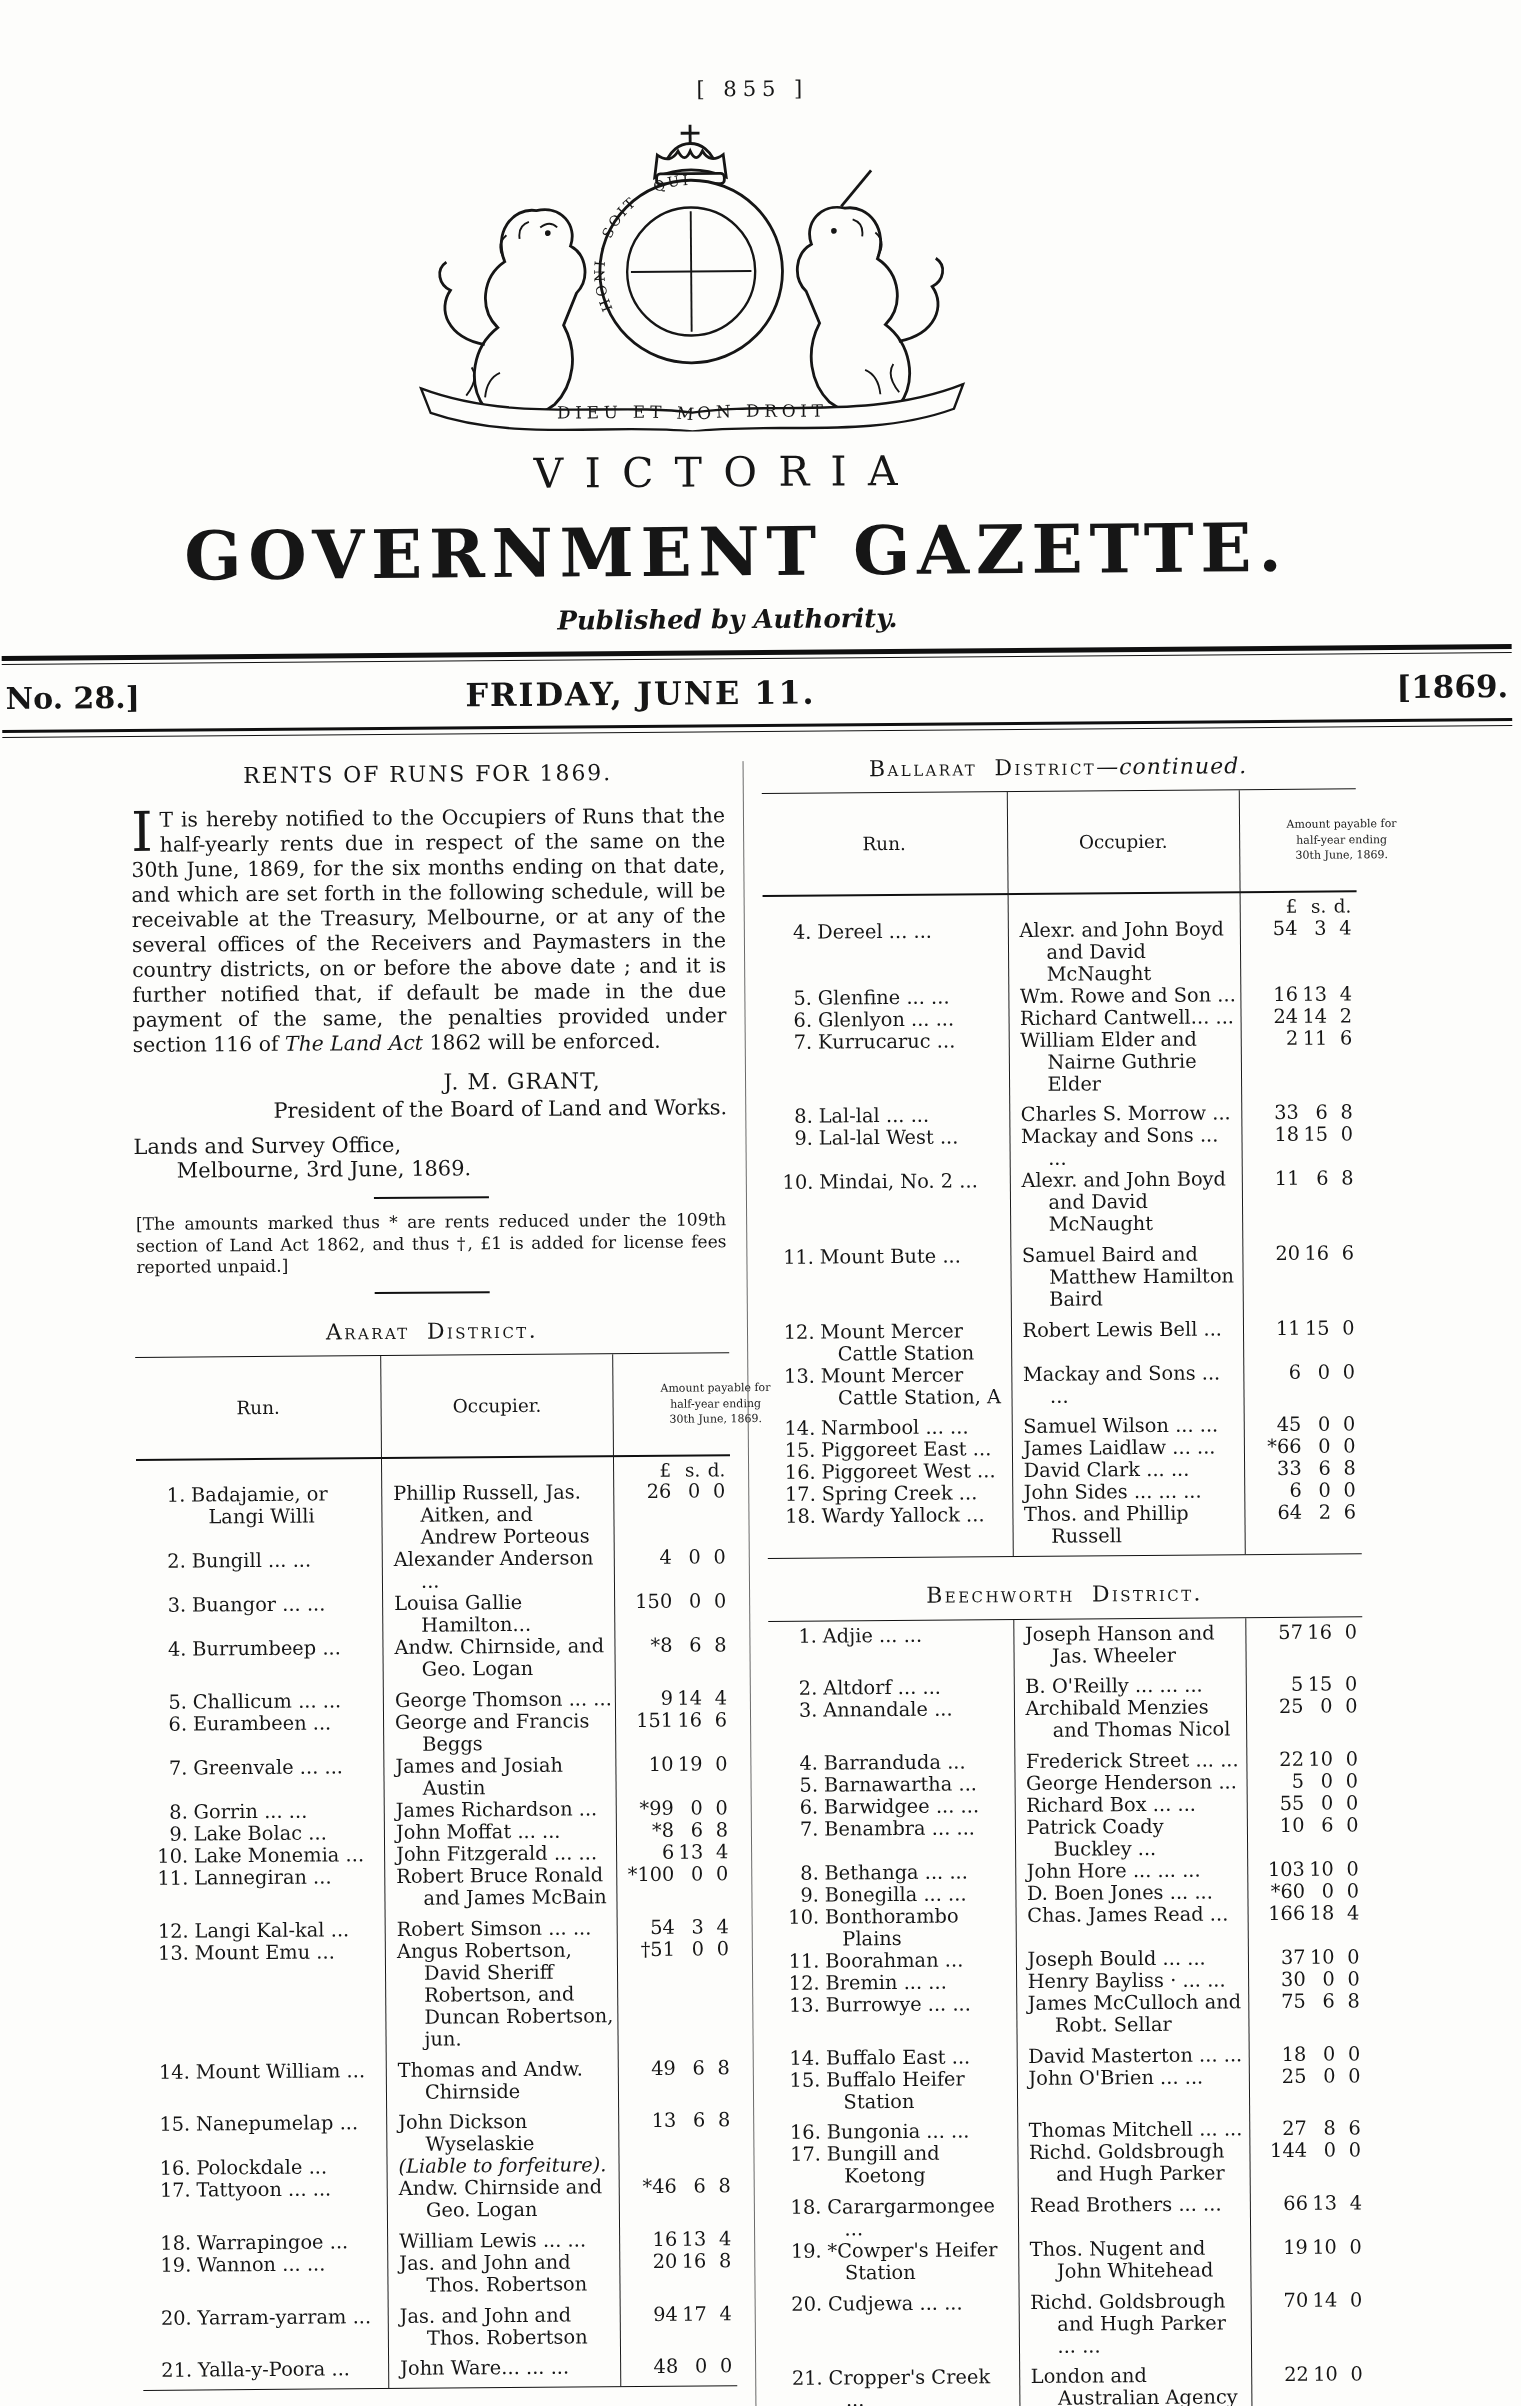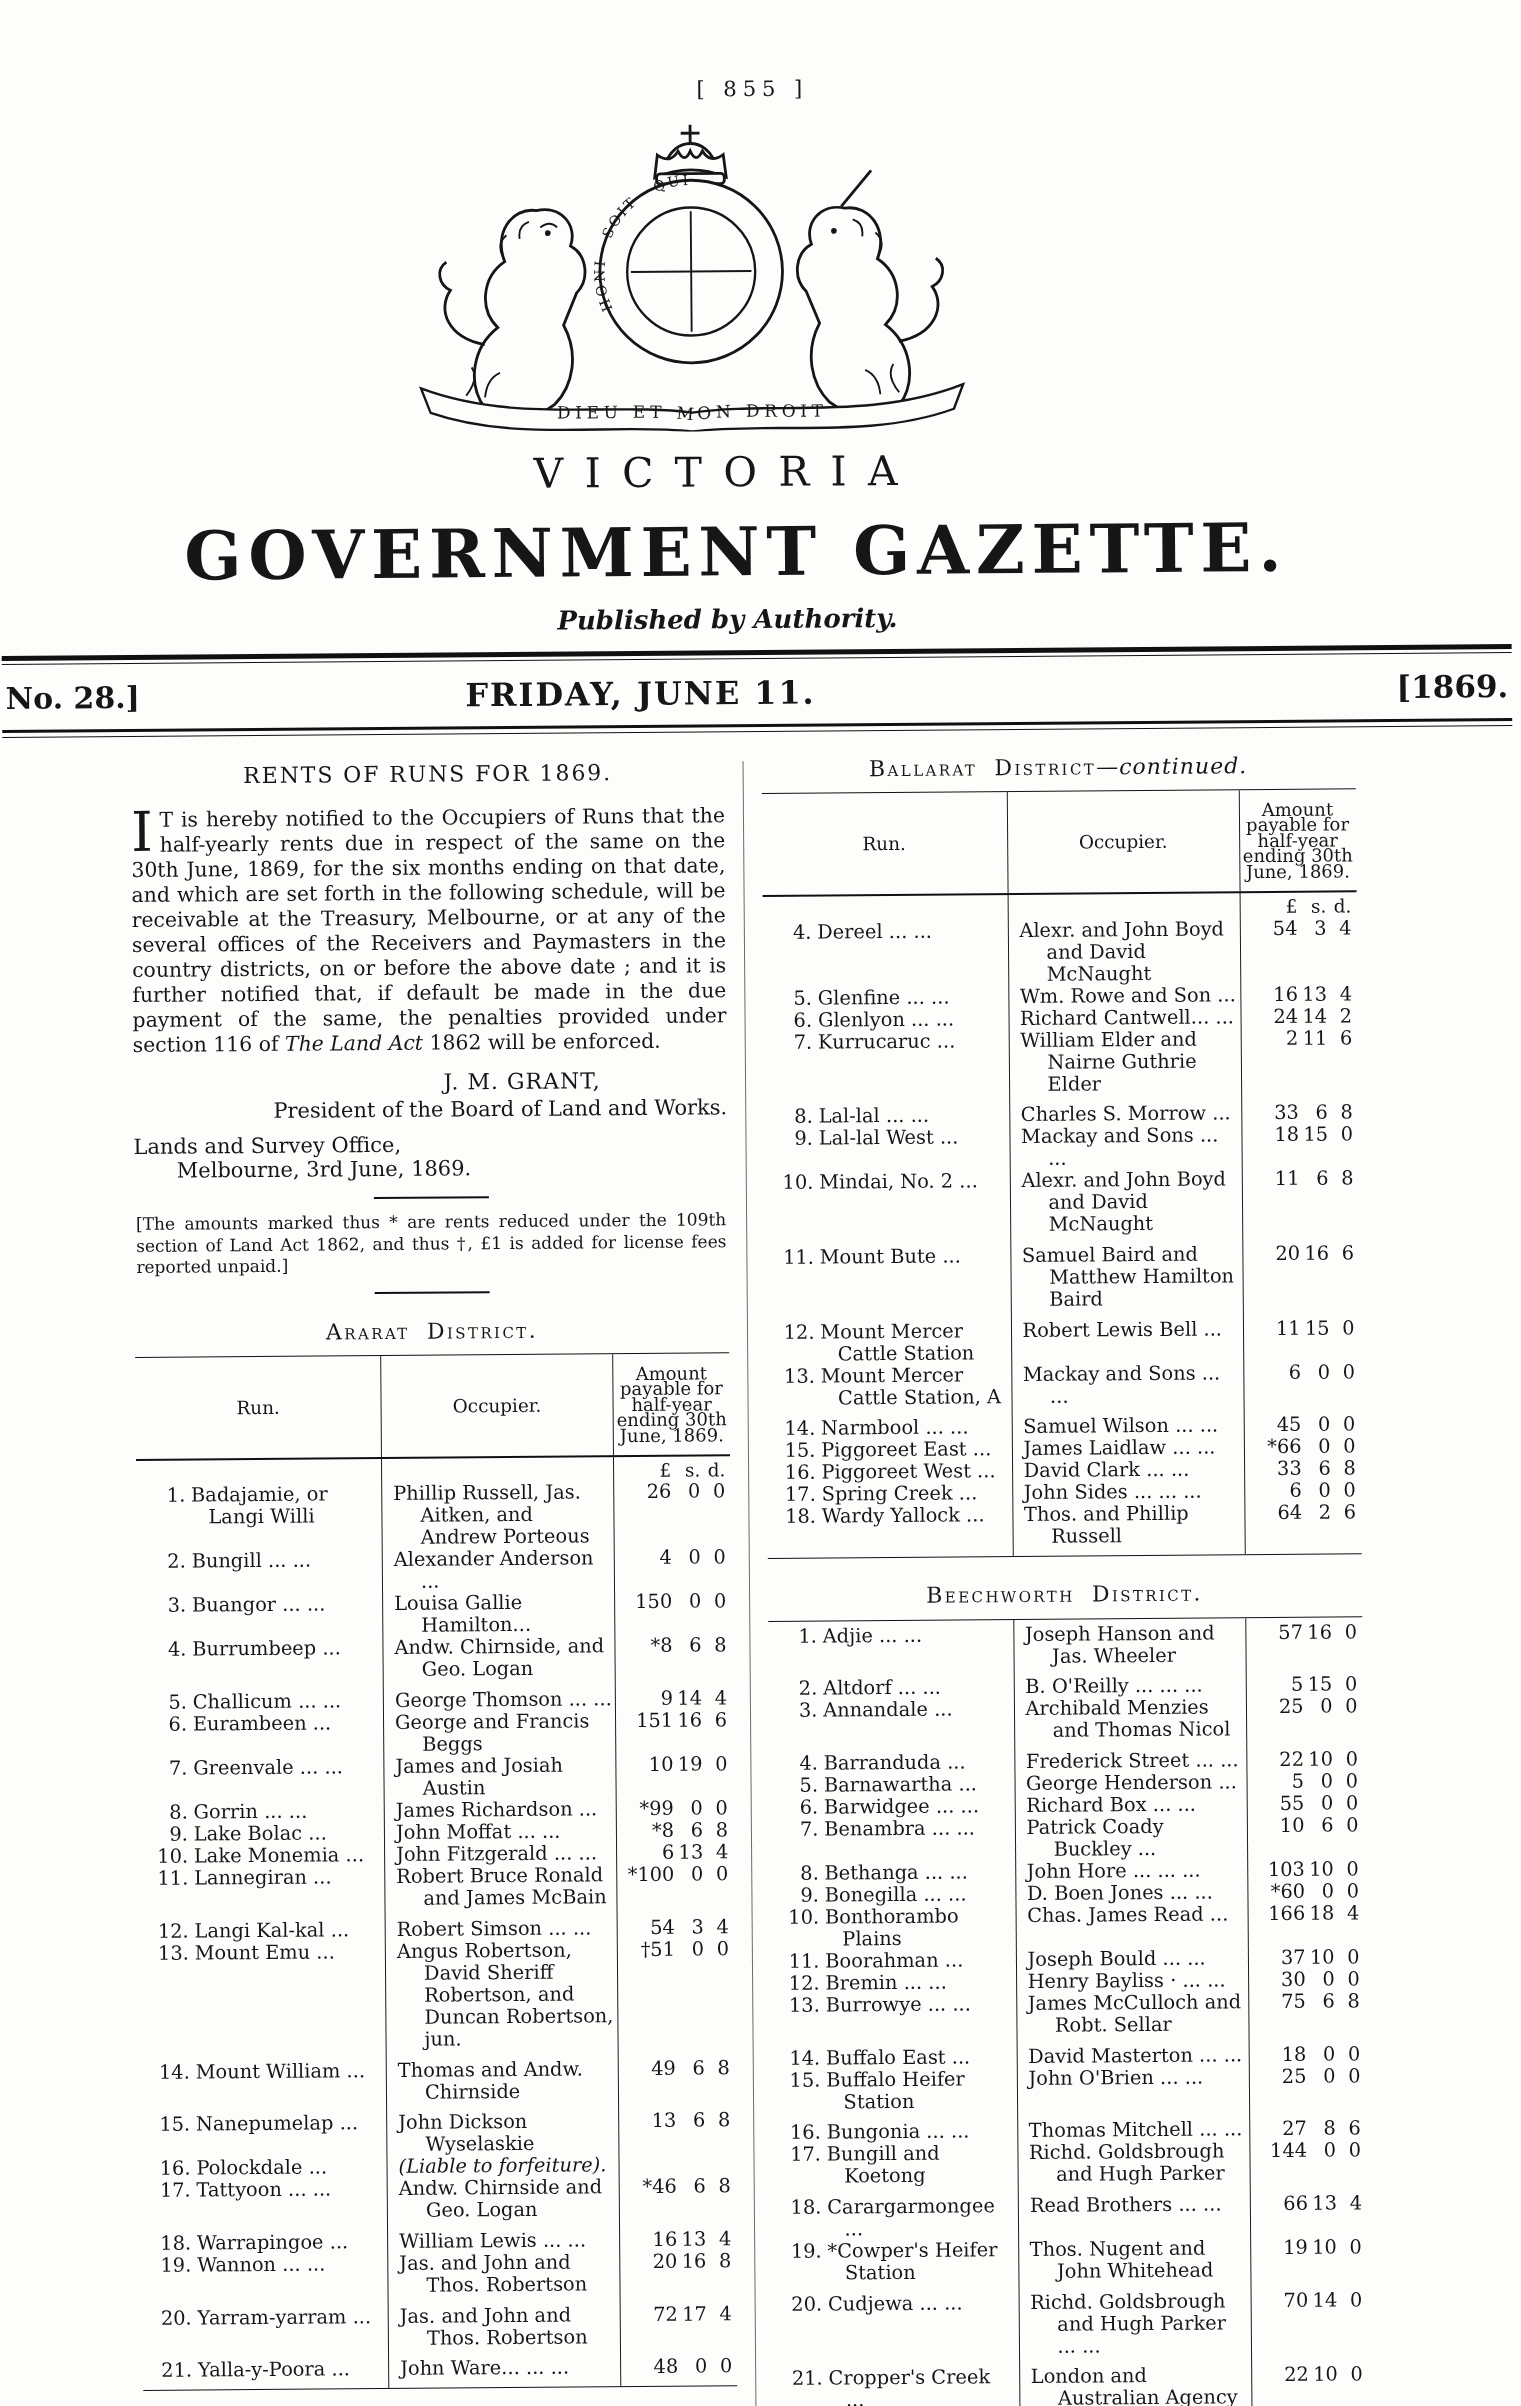--- a/index.html
+++ b/index.html
@@ -47,21 +47,21 @@
   .dh-suffix{font-variant:normal;font-style:italic;letter-spacing:1px;word-spacing:1.9px;}
   #right-tables .district:first-child .district-heading{margin-top:1.9px;}
   .rtable{position:relative;border-top:1.9px solid #101010;border-bottom:1.7px solid #101010;}
   .vline{position:absolute;top:0;bottom:0;width:0;border-left:1.5px solid #1c1c1c;}
   .vline-1{left:245px;}
   .vline-2{left:477px;}
   .thead{display:flex;align-items:center;min-height:101px;border-bottom:2.4px solid #101010;}
   .th{text-align:center;font-size:18.4px;}
   .th-run{flex:0 0 245px;}
   .th-occ{flex:0 0 233px;}
-  .th-amt{flex:0 0 116px;font-size:18px;line-height:15.5px;padding:3.9px 2.9px;box-sizing:border-box;}
+  .th-amt{flex:0 0 116px;font-size:11px;line-height:15.5px;padding:3.9px 2.9px;box-sizing:border-box;margin-left:44px;}
   .tbody{padding:3.9px 0 7.8px;}
   .trow{display:flex;align-items:flex-start;font-size:19.4px;line-height:22px;}
   .trow.gap{margin-top:8.7px;}
   .currency-row{font-size:18.4px;line-height:20.4px;}
   .cell-run{flex:0 0 245px;box-sizing:border-box;padding-left:72px;padding-right:5.8px;text-indent:-58px;}
   .num{display:inline-block;width:35px;text-align:right;margin-right:5.8px;text-indent:0;}
   .cell-occ{flex:0 0 233px;box-sizing:border-box;padding-left:39px;padding-right:3.9px;text-indent:-27px;}
   .occnote{font-style:italic;}
   .cell-amt{flex:0 0 116px;box-sizing:border-box;white-space:nowrap;padding-right:4.9px;text-align:right;}
   .amt-l{display:inline-block;width:52px;text-align:right;}
@@ -285,21 +285,21 @@
                     <span class="cell-amt"><span class="amt-l">16</span><span class="amt-s">13</span><span class="amt-d">4</span></span>
                   </div>
                   <div class="trow">
                     <span class="cell-run"><span class="num">19.</span><span class="runname">Wannon  ...      ...</span></span>
                     <span class="cell-occ"><span class="occname">Jas. and John and Thos. Robertson</span></span>
                     <span class="cell-amt"><span class="amt-l">20</span><span class="amt-s">16</span><span class="amt-d">8</span></span>
                   </div>
                   <div class="trow gap">
                     <span class="cell-run"><span class="num">20.</span><span class="runname">Yarram-yarram  ...</span></span>
                     <span class="cell-occ"><span class="occname">Jas. and John and Thos. Robertson</span></span>
-                    <span class="cell-amt"><span class="amt-l">72</span><span class="amt-s">17</span><span class="amt-d">4</span></span>
+                    <span class="cell-amt"><span class="amt-l">94</span><span class="amt-s">17</span><span class="amt-d">4</span></span>
                   </div>
                   <div class="trow gap">
                     <span class="cell-run"><span class="num">21.</span><span class="runname">Yalla-y-Poora    ...</span></span>
                     <span class="cell-occ"><span class="occname">John Ware...      ...      ...</span></span>
                     <span class="cell-amt"><span class="amt-l">48</span><span class="amt-s">0</span><span class="amt-d">0</span></span>
                   </div>
                 </div>
                 <i class="vline vline-1"></i>
                 <i class="vline vline-2"></i>
               </div>

